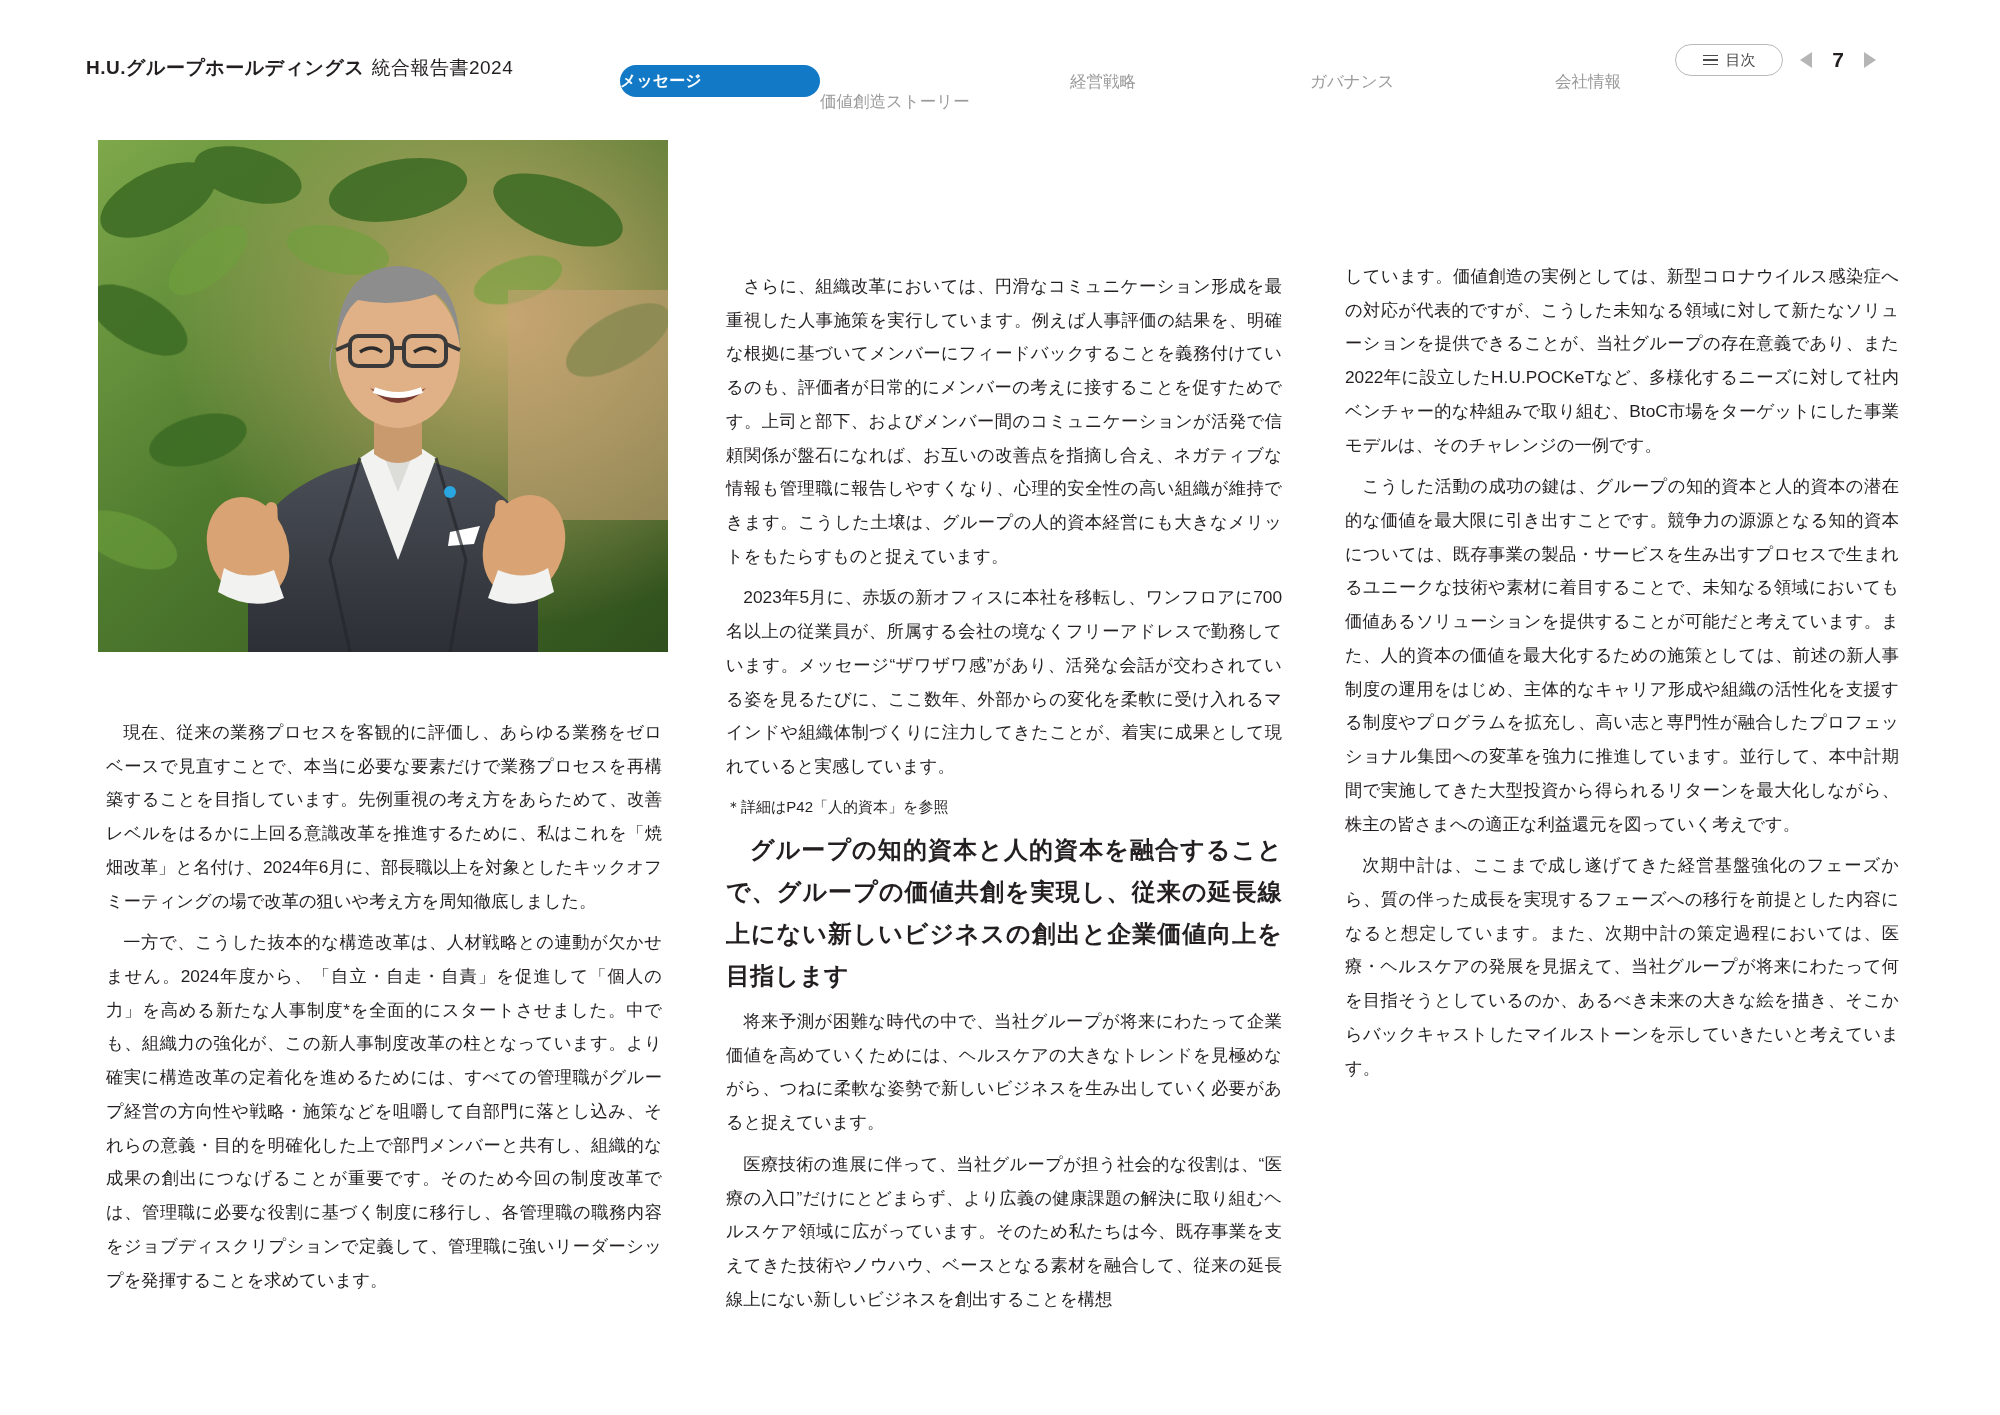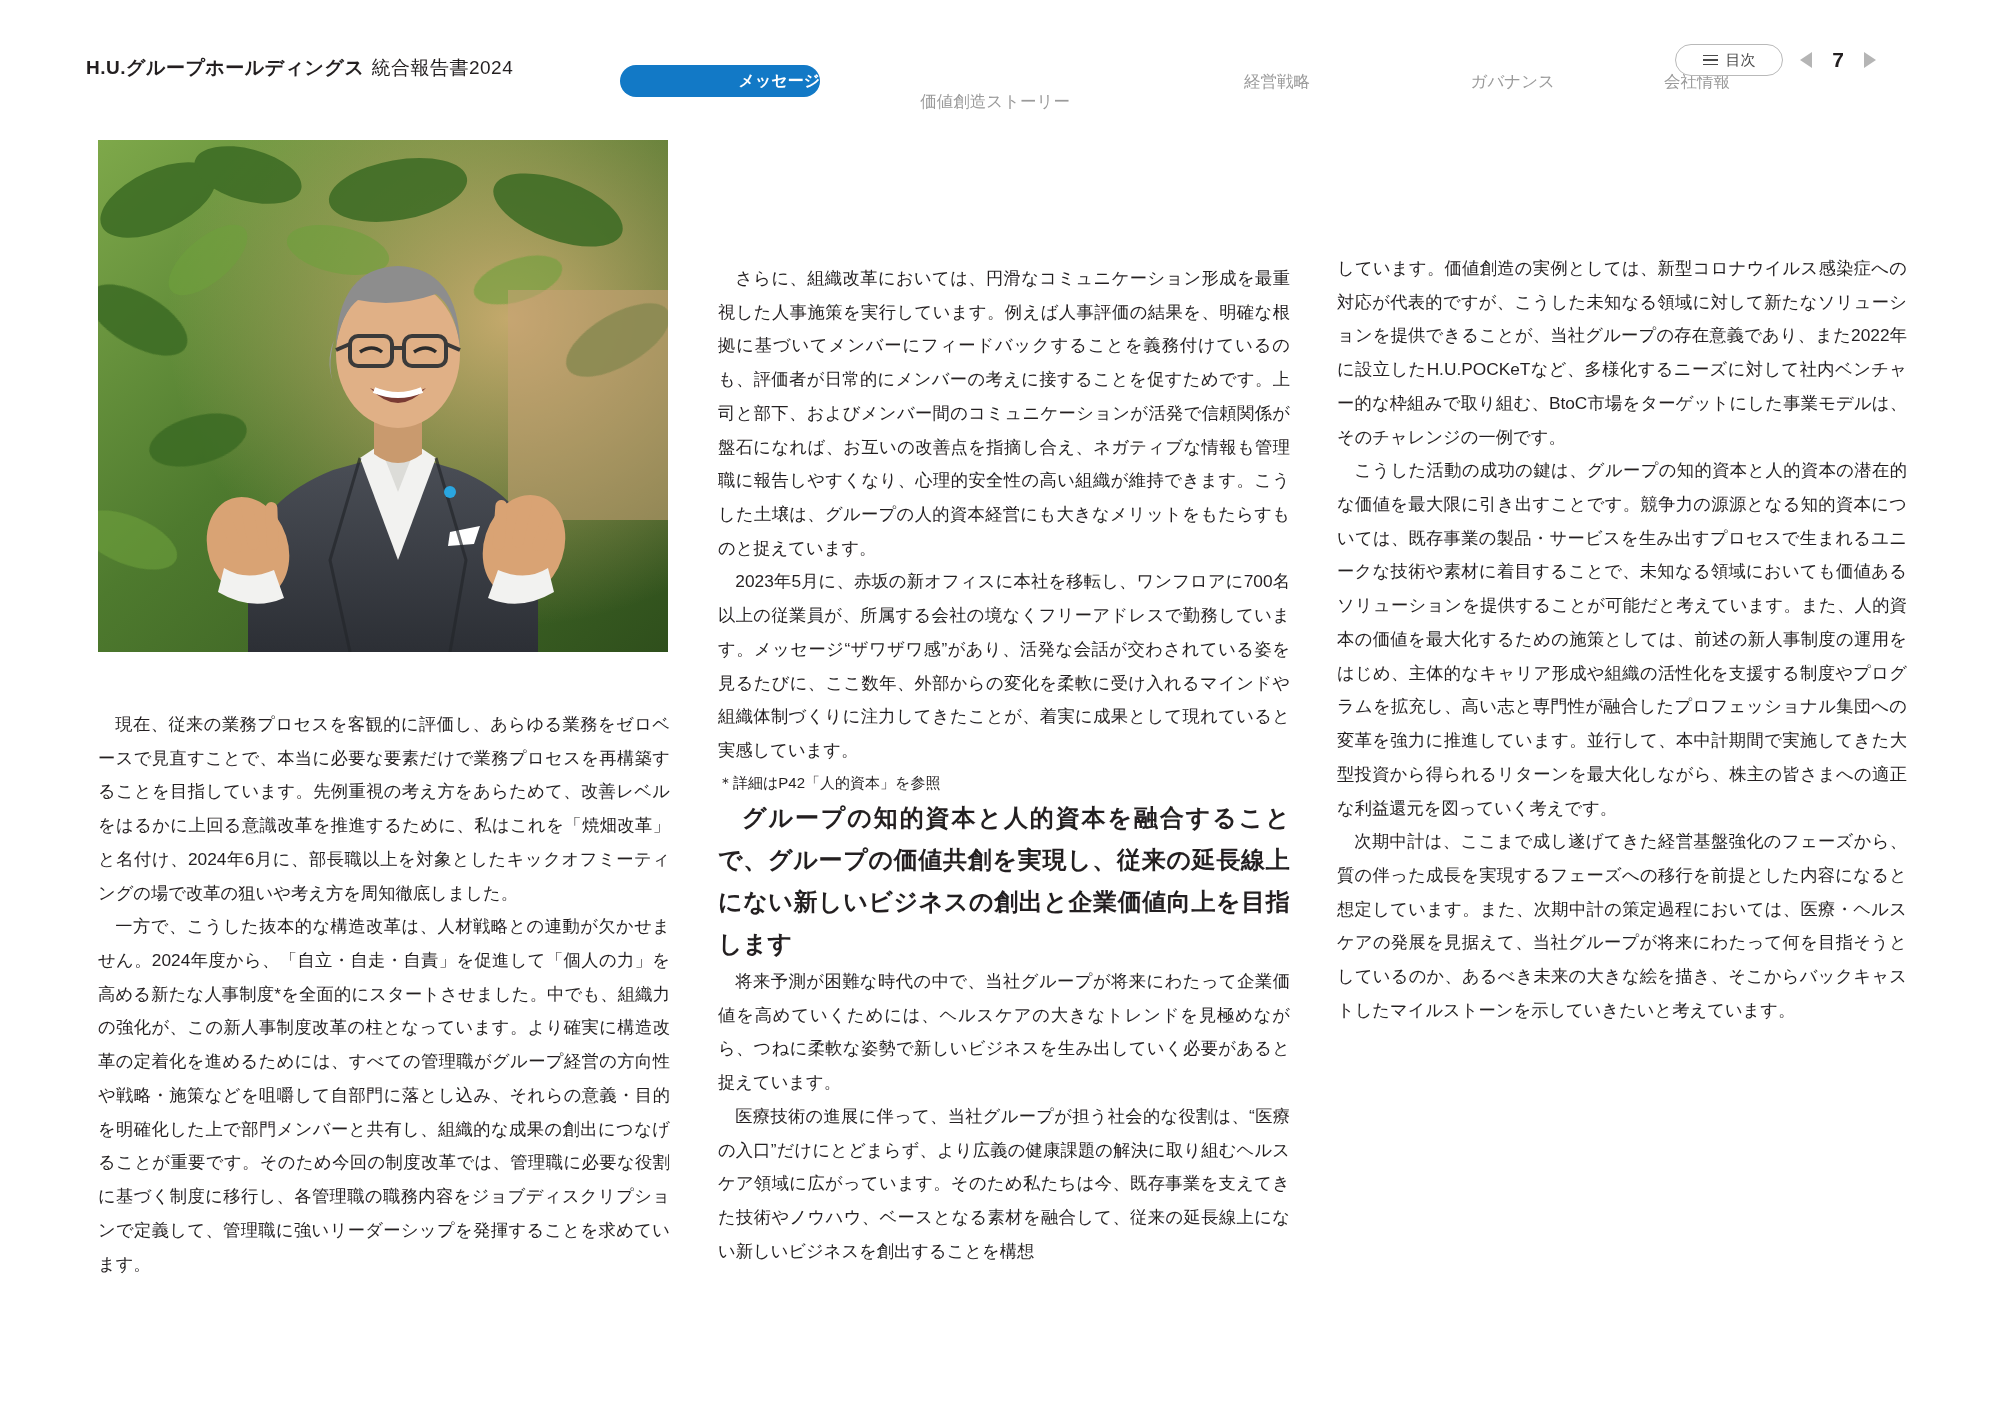--- a/index.html
+++ b/index.html
@@ -62,21 +62,21 @@
     position: absolute;
     left: 620px;
     top: 44px;
     display: flex;
     align-items: center;
     gap: 0px;
   }
   .nav-item {
     font-size: 16.5px;
     color: #9a9a9a;
-    text-align: right;
+    text-align: left;
     white-space: nowrap;
     padding: 0 0;
     line-height: 32px;
   }
   .nav-item.w1 { width: 250px; margin-top: 41px; }
   .nav-item.w2 { width: 240px; }
   .nav-item.w3 { width: 245px; }
   .nav-item.w4 { width: 175px; }
   .nav-item.active {
     background: #1279c6;
@@ -161,21 +161,21 @@
 
   
   .col {
     position: absolute;
     font-size: 17.3px;
     line-height: 1.95;
     color: #231f20;
     text-align: justify;
   }
   .col p {
-    margin: 0;
+    margin: 8px;
     text-indent: 1em;
   }
   .col p.no-indent { text-indent: 0; }
   .col-1 {
     left: 98px;
     top: 708px;
     width: 572px;
   }
   .col-2 {
     left: 718px;

